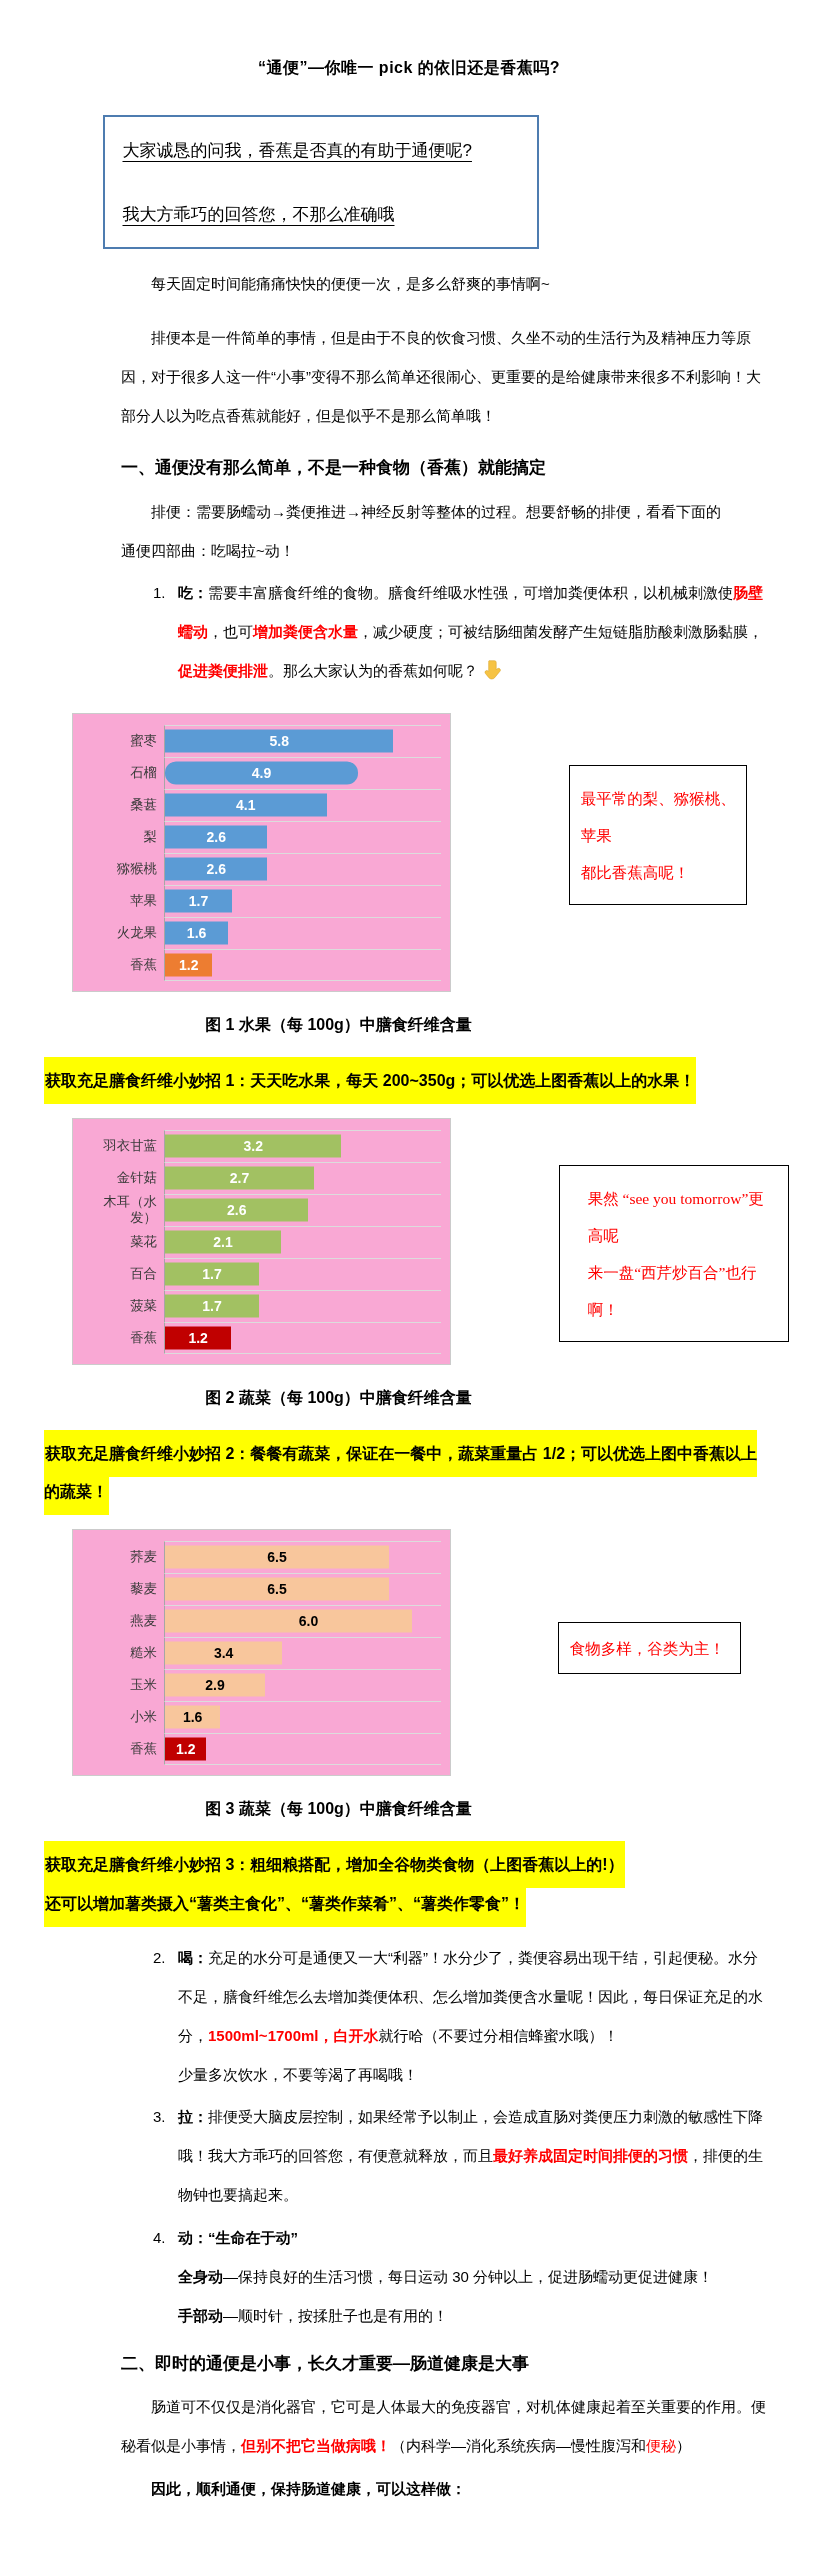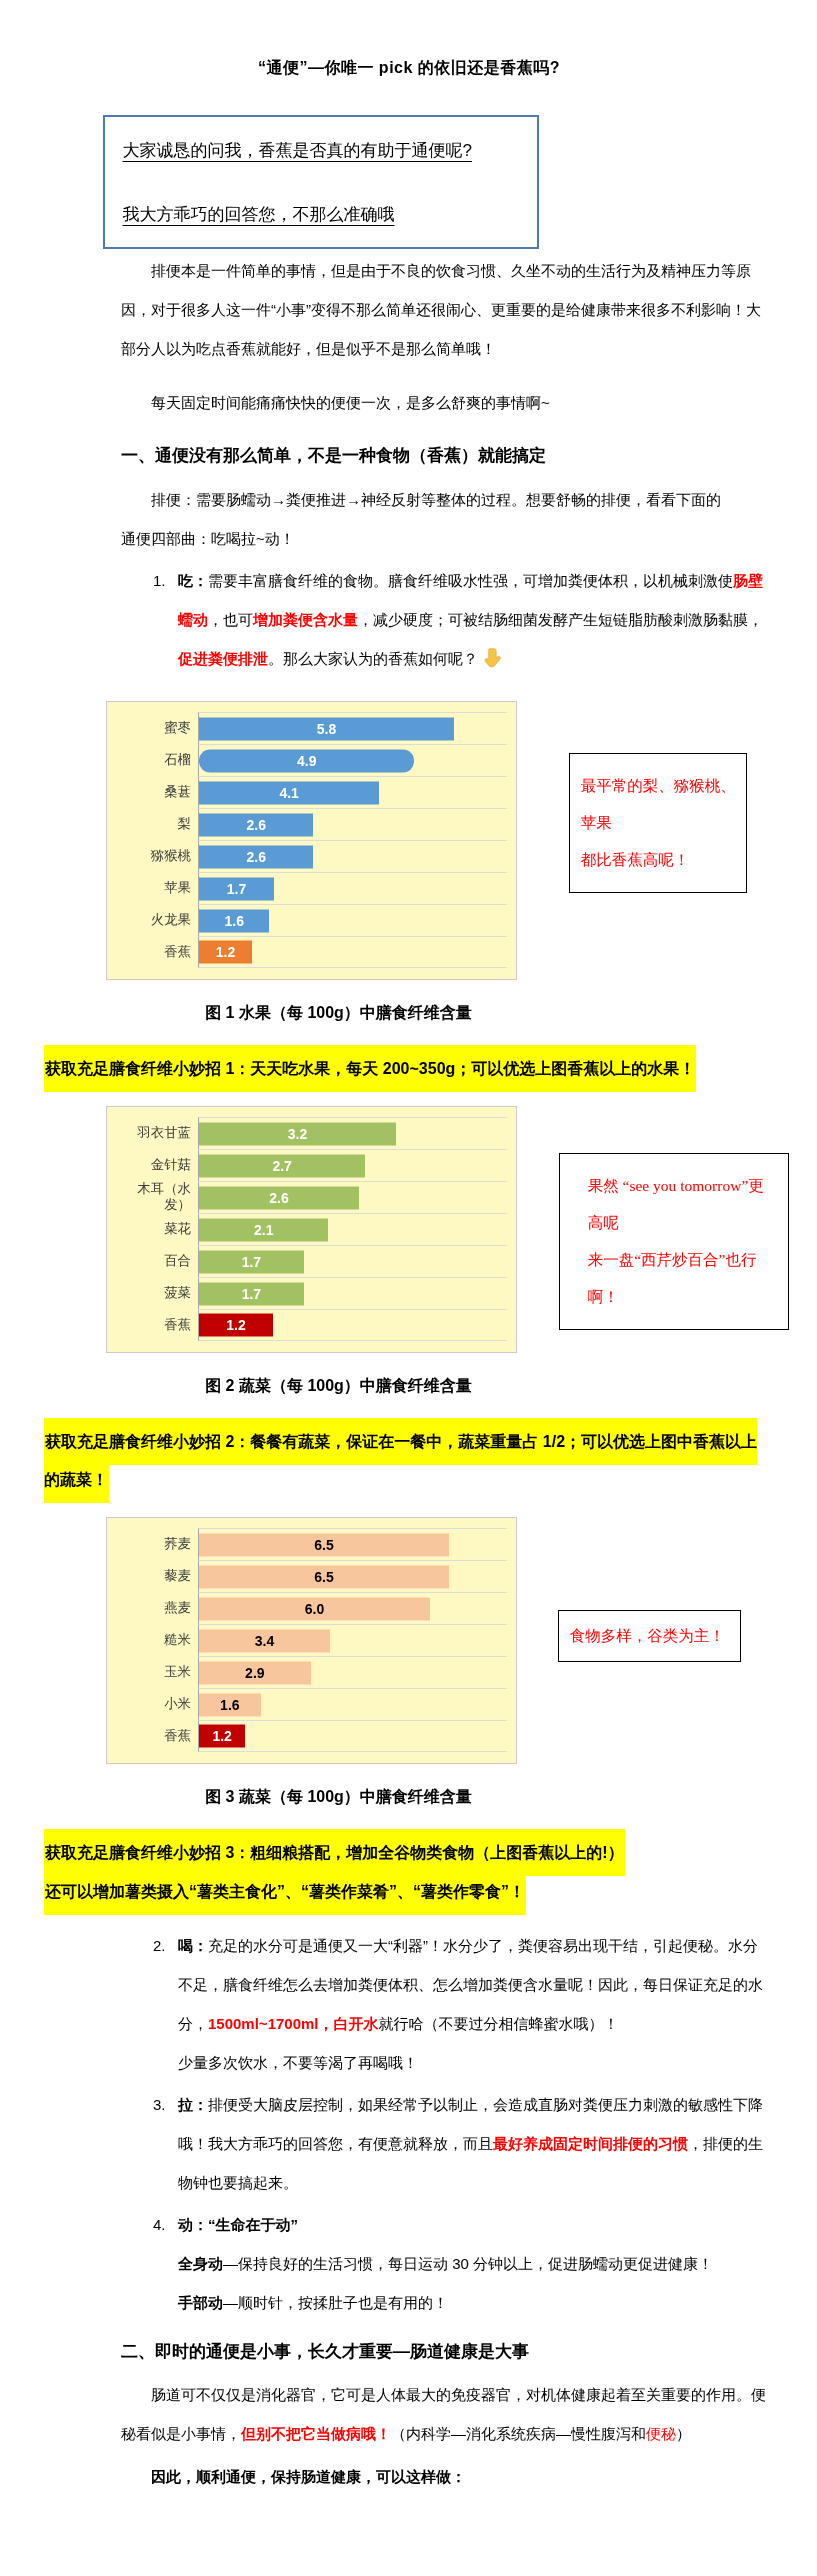--- a/index.html
+++ b/index.html
@@ -15,21 +15,21 @@
   .h1{margin-top:15.5px;font-size:17px;font-weight:bold;line-height:32px;}
   .redb{color:#FF0000;font-weight:bold;}
   .red{color:#FF0000;}
   .b{font-weight:bold;}
   .num-item{position:relative;padding-left:57px;margin-top:3.1px;}
   .num-item .num{position:absolute;left:32px;top:0;}
   .hang{padding-left:57px;}
   .hand-icon{display:inline-block;vertical-align:-4.1px;margin-left:5.2px;}
   
   .chart-wrap{position:relative;width:818px;}
-  .chart-outer{margin-left:106px;width:411px;border:1px solid #cbcbcb;padding:10.3px 9.3px 10.3px 4.1px;box-sizing:border-box;background:#fef9c3;}
+  .chart-outer{margin-left:72px;width:379px;border:1px solid #cbcbcb;padding:10.3px 9.3px 10.3px 4.1px;box-sizing:border-box;background:#f9a8d4;}
   .chart-row{display:flex;align-items:stretch;height:32px;}
   .chart-label{width:87px;padding-right:7.2px;box-sizing:border-box;display:flex;align-items:center;justify-content:flex-end;font-family:"Liberation Serif","DejaVu Serif",serif;font-size:13.4px;color:#3b3b3b;line-height:1.2;text-align:right;}
   .chart-lane{position:relative;flex:1;border-top:0.5px solid #dcdcdc;border-left:0.5px solid #a6a6a6;}
   .chart-row:last-child .chart-lane{border-bottom:0.5px solid #dcdcdc;}
   .chart-bar{position:absolute;left:0;top:50%;transform:translateY(-50%);height:23px;display:flex;align-items:center;justify-content:center;}
   .chart-value{font-size:14px;font-weight:bold;}
   .chart-caption{margin:13.4px 0 0 149px;width:379px;text-align:center;font-size:16px;font-weight:bold;}
   .chart-note{position:absolute;border:1.5px solid #000;color:#FF0000;font-size:15.5px;line-height:37px;padding:13.4px 10.3px;background:#fff;}
   .note1{right:71px;top:52px;width:155px;}
   .note2{right:29px;top:47px;width:190px;}
@@ -46,22 +46,22 @@
 
   <div class="title">“通便”—你唯一 pick 的依旧还是香蕉吗?</div>
 
   <div class="intro-box">
     <div class="intro-line">大家诚恳的问我，香蕉是否真的有助于通便呢?</div>
     <div class="intro-line">我大方乖巧的回答您，不那么准确哦</div>
   </div>
 
   <div class="content">
 
+    <p class="ind p1">每天固定时间能痛痛快快的便便一次，是多么舒爽的事情啊~</p>
     <p class="ind" style="margin-top:2.1px;">排便本是一件简单的事情，但是由于不良的饮食习惯、久坐不动的生活行为及精神压力等原因，对于很多人这一件“小事”变得不那么简单还很闹心、更重要的是给健康带来很多不利影响！大部分人以为吃点香蕉就能好，但是似乎不是那么简单哦！</p>
-    <p class="ind p1">每天固定时间能痛痛快快的便便一次，是多么舒爽的事情啊~</p>
 
     <div class="h1" style="margin-top:17.5px;">一、通便没有那么简单，不是一种食物（香蕉）就能搞定</div>
 
     <p class="ind" style="margin-top:8.2px;margin-bottom:0;">
       <span>排便：需要肠蠕动→粪便推进→神经反射等整体的过程。想要舒畅的排便，看看下面的</span>
     </p>
     <p style="margin:0;">
       <span>通便四部曲：吃喝拉~动！</span>
     </p>
 
@@ -235,21 +235,21 @@
               <div class="chart-label">藜麦</div>
               <div class="chart-lane">
                 <div class="chart-bar" style="background: rgb(248, 198, 156); width: 81.25%;">
                   <span class="chart-value" style="color: rgb(0, 0, 0);">6.5</span>
                 </div>
               </div>
             </div>
             <div class="chart-row">
               <div class="chart-label">燕麦</div>
               <div class="chart-lane">
-                <div class="chart-bar" style="background: rgb(248, 198, 156); width: 75%;">
+                <div class="chart-bar" style="background: rgb(248, 198, 156); width: 75%; padding-left: 40px;">
                   <span class="chart-value" style="color: rgb(0, 0, 0);">6.0</span>
                 </div>
               </div>
             </div>
             <div class="chart-row">
               <div class="chart-label">糙米</div>
               <div class="chart-lane">
                 <div class="chart-bar" style="background: rgb(248, 198, 156); width: 42.5%;">
                   <span class="chart-value" style="color: rgb(0, 0, 0);">3.4</span>
                 </div>

